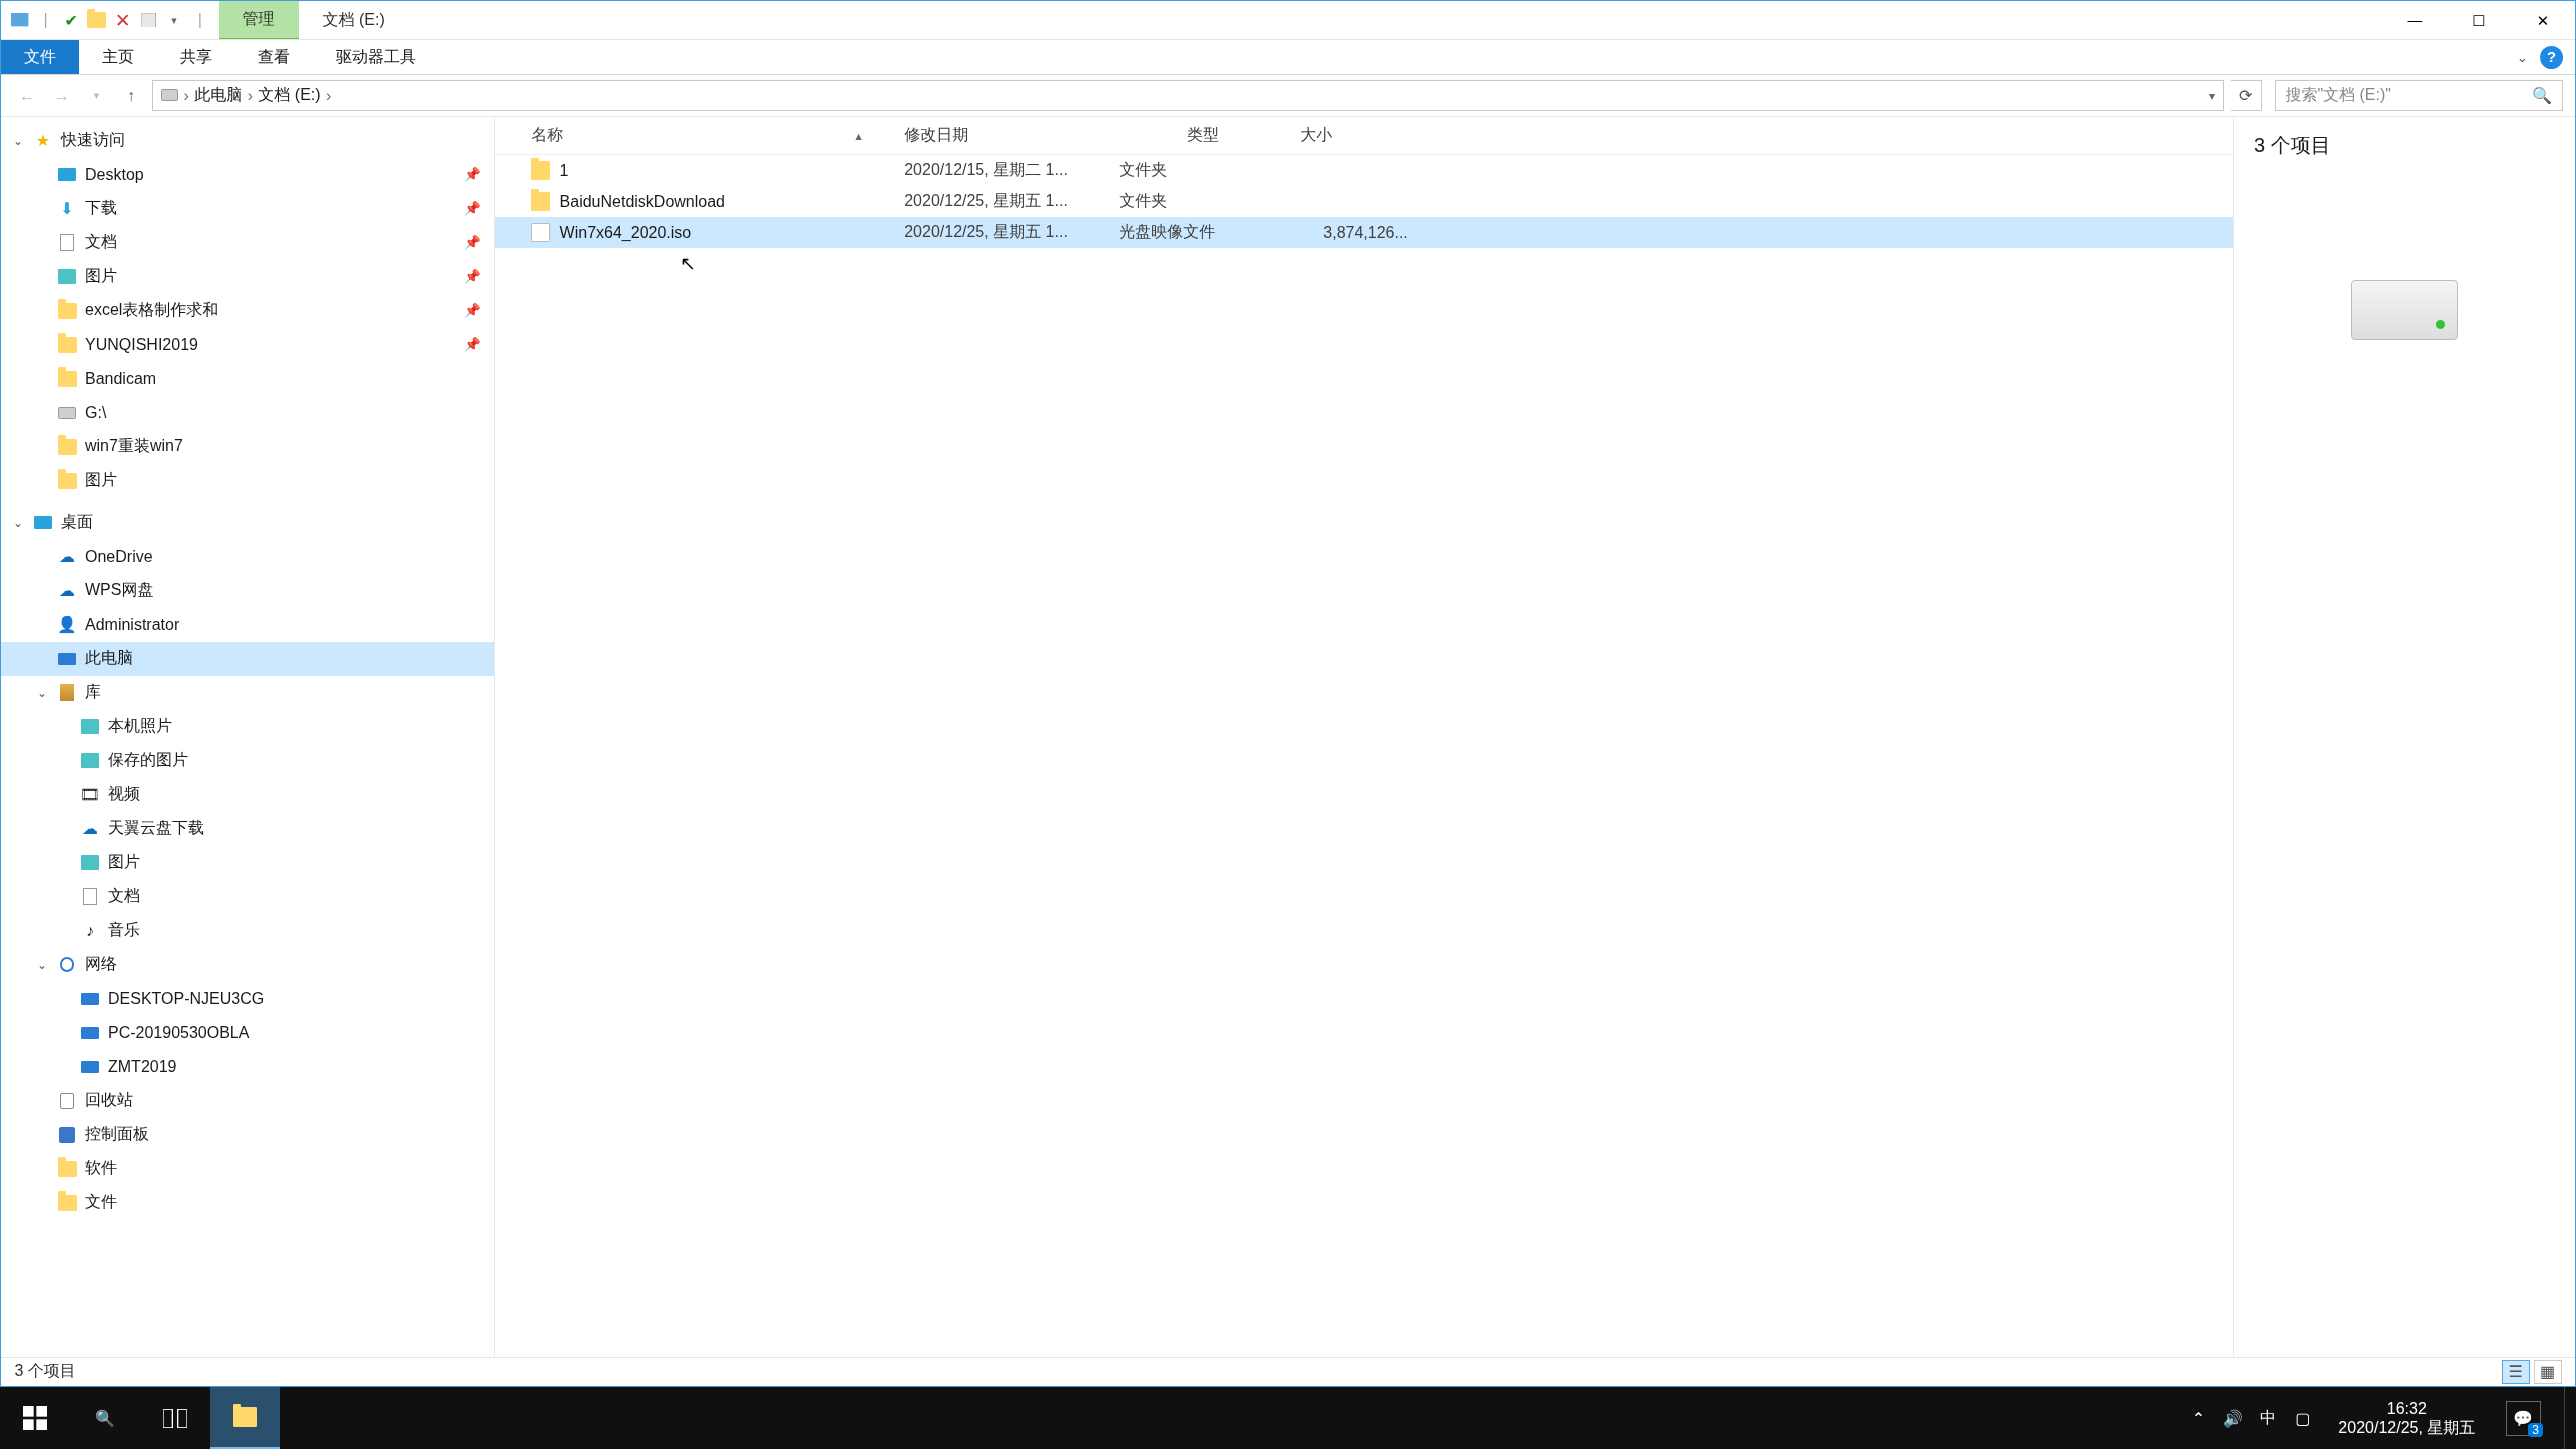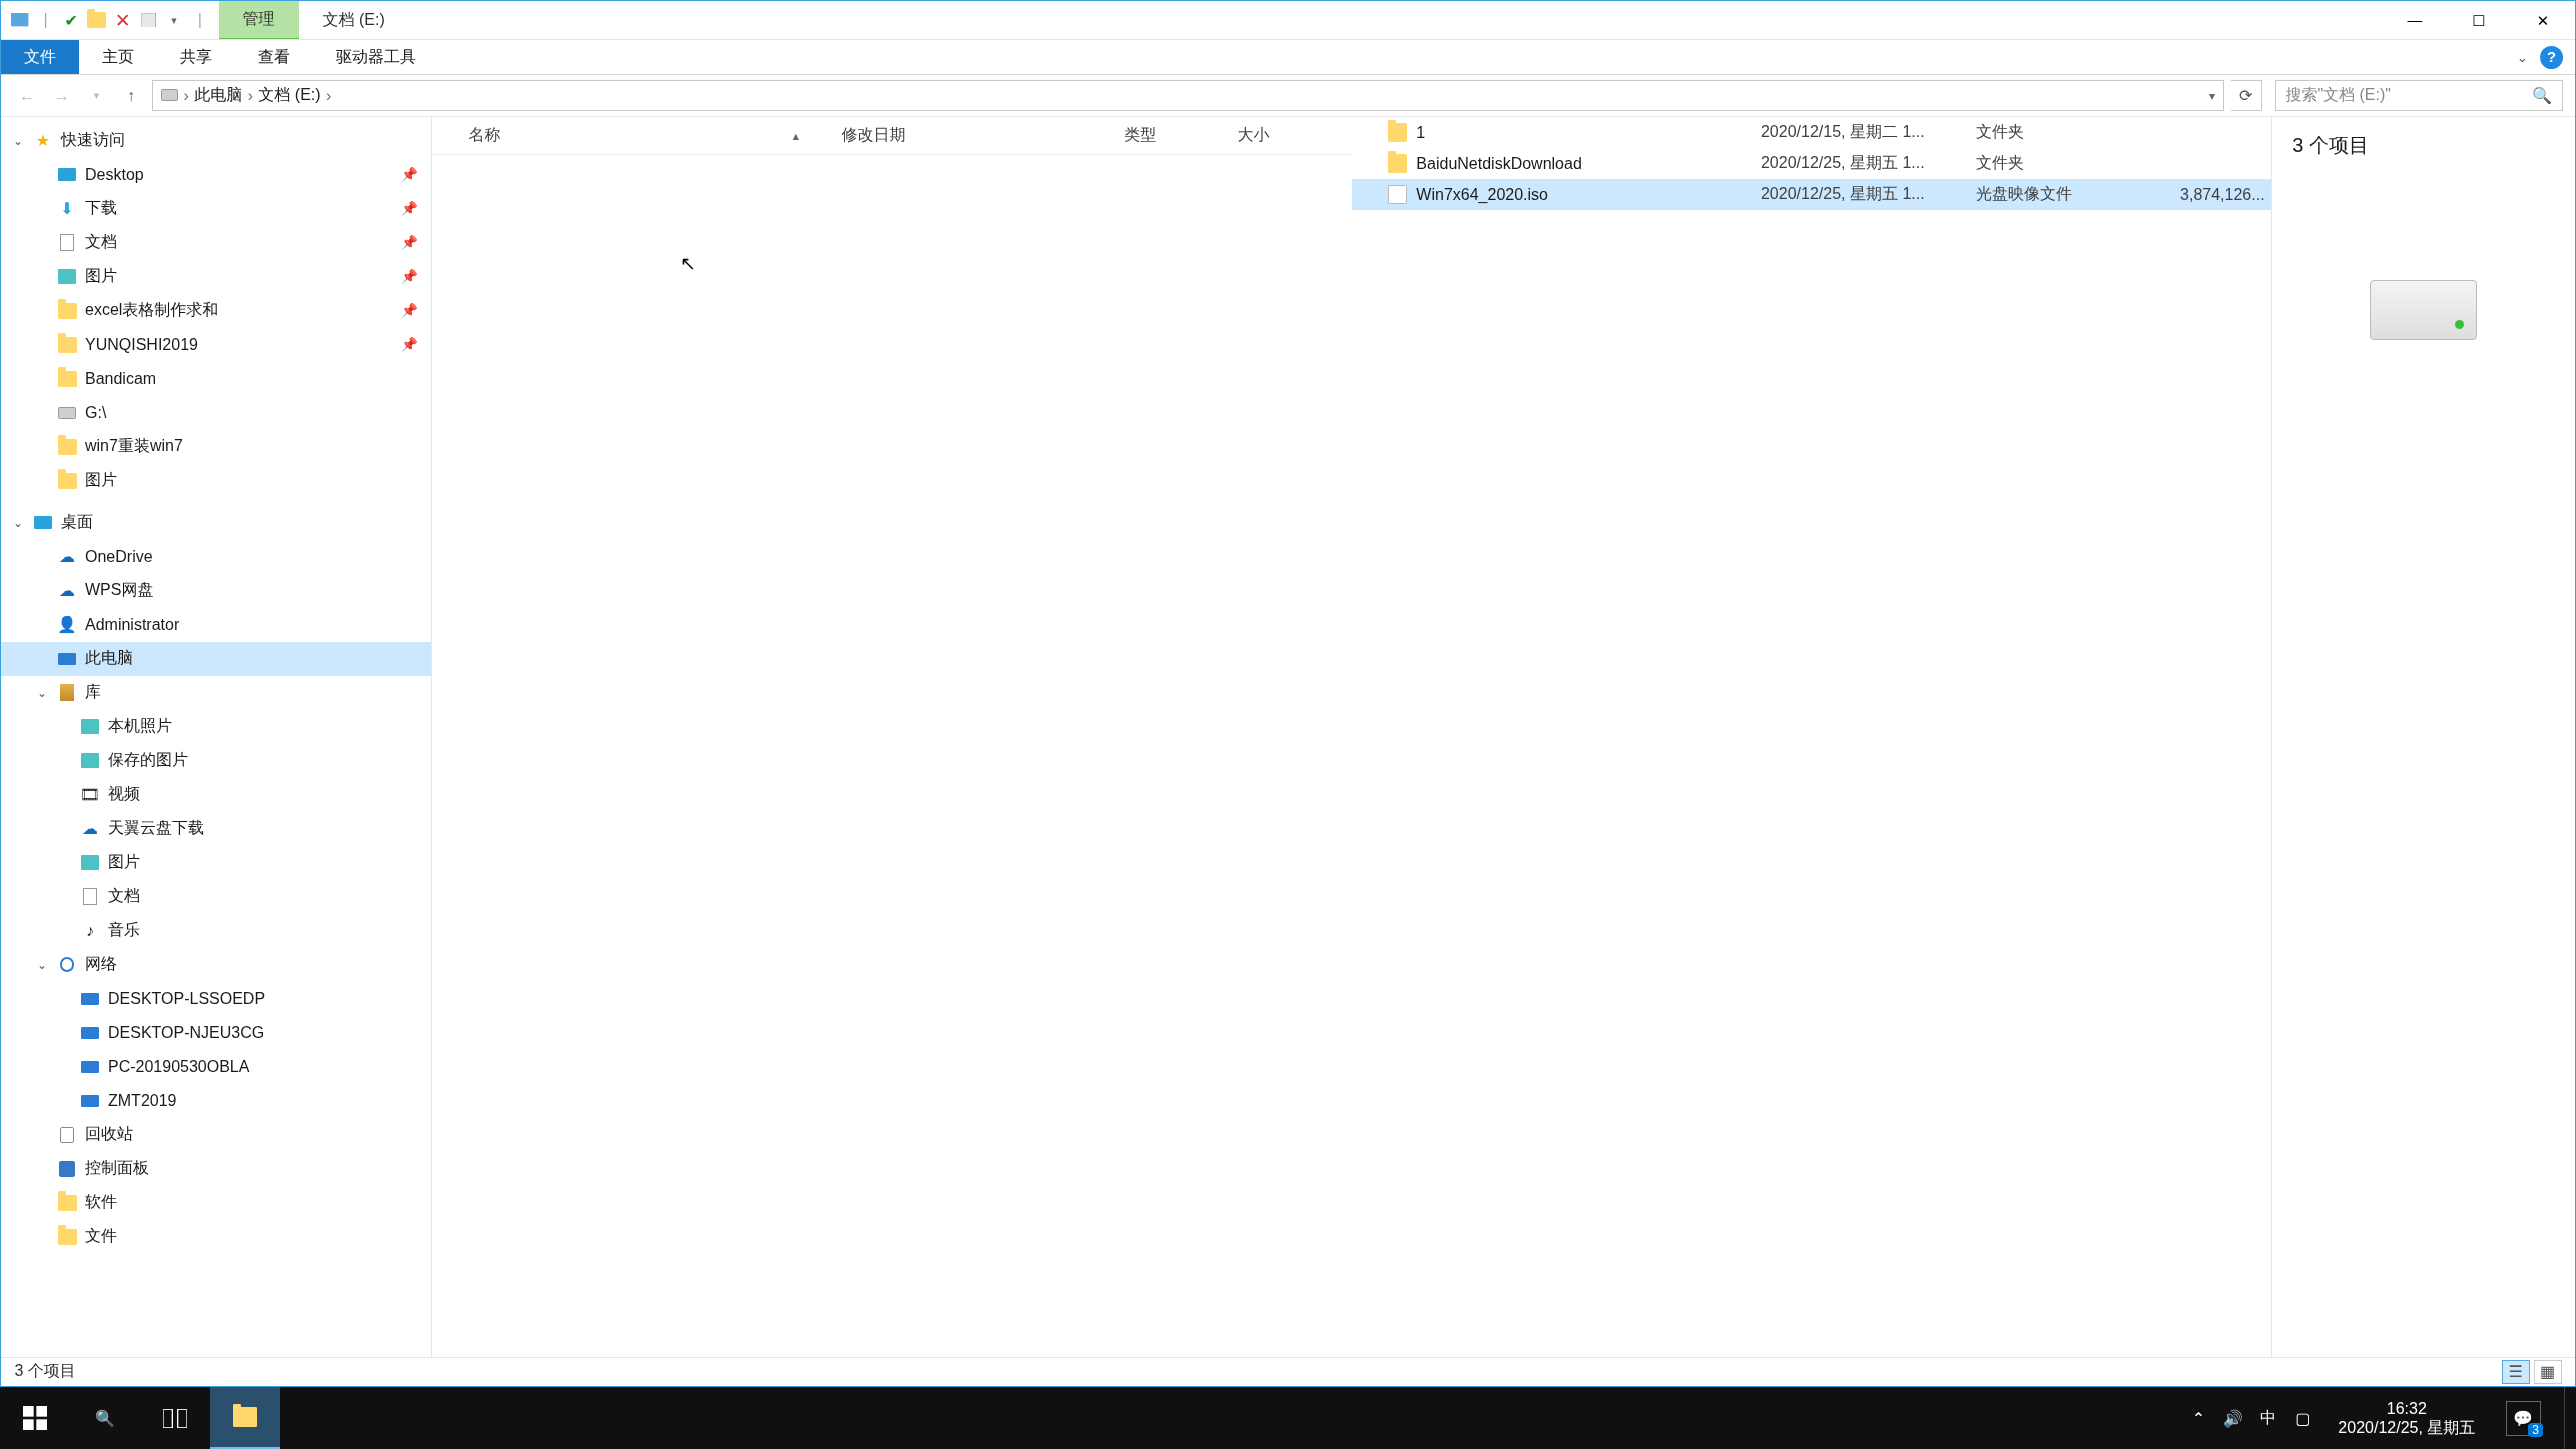--- a/index.html
+++ b/index.html
@@ -39,21 +39,21 @@
 
 .body { flex:1; display:flex; overflow:hidden; }
 .tree { width:494px; border-right:0.7px solid #e8e8e8; overflow:auto; padding-top:6.7px; font-size:16px; }
 .tree .tn { height:34px; display:flex; align-items:center; gap:8px; padding-left:var(--ind,32px); color:#1a1a1a; position:relative; }
 .tree .tn.sel { background:#cce8ff; }
 .tree .tn .pin { position:absolute; right:13.4px; color:#7a7a7a; font-size:13.4px; }
 .tree .tn .ico { width:20px; height:20px; display:flex; align-items:center; justify-content:center; }
 .tree .tn .expander { position:absolute; left:calc(var(--ind,32px) - 20px); color:#5a5a5a; font-size:12px; }
 .tree .sec-gap { height:8px; }
 
-.files { flex:1; display:flex; flex-direction:row; }
+.files { flex:1; display:flex; flex-direction:column; }
 .fh { height:38px; display:flex; align-items:center; font-size:16px; color:#404040; border-bottom:0.7px solid #eee; padding-left:29.5px; }
 .fh .col { padding:0 6.7px; }
 .fh .col.name { width:373px; display:flex; align-items:center; gap:4px; }
 .fh .col.name .sort { font-size:10.7px; color:#666; margin-left:auto; margin-right:27px; }
 .fh .col.date { width:215px; }
 .fh .col.type { width:181px;text-align:center; }
 .fh .col.size { width:121px; text-align:left; }
 
 .flist { flex:1; }
 .fr { height:31px; display:flex; align-items:center; padding-left:29.5px; font-size:16px; color:#1a1a1a; }
@@ -340,26 +340,20 @@
           <span class="expander">⌄</span>
           <span class="ico">
             <span class="i-net"></span>
           </span>
           <span>网络</span>
         </div>
       <div class="tn" style="--ind:79px;">
           <span class="ico">
             <span class="i-pc"></span>
           </span>
-          <span>DESKTOP-LSSOEDP</span>
-        </div>
-      <div class="tn" style="--ind:79px;">
-          <span class="ico">
-            <span class="i-pc"></span>
-          </span>
           <span>DESKTOP-NJEU3CG</span>
         </div>
       <div class="tn" style="--ind:79px;">
           <span class="ico">
             <span class="i-pc"></span>
           </span>
           <span>PC-20190530OBLA</span>
         </div>
       <div class="tn" style="--ind:79px;">
           <span class="ico">

